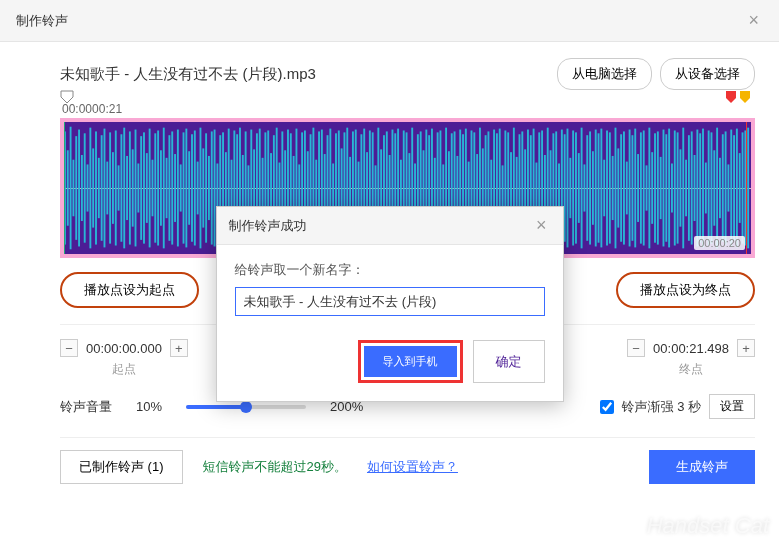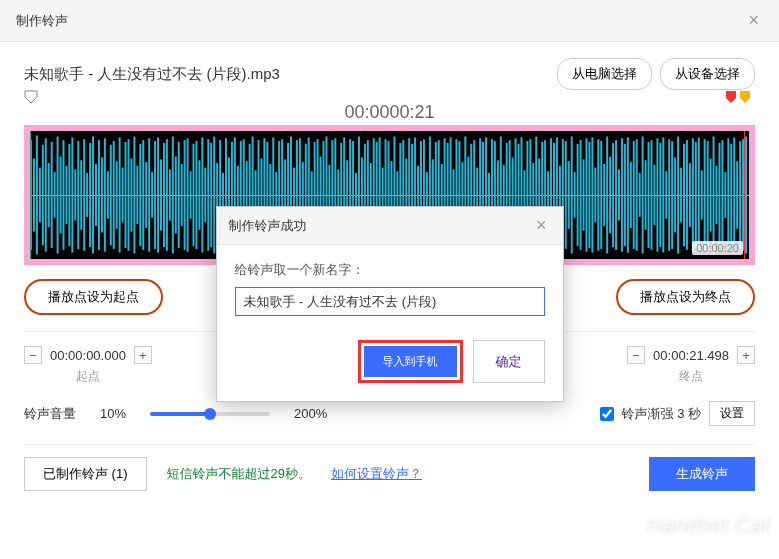--- a/index.html
+++ b/index.html
@@ -1,30 +1,30 @@
 <!DOCTYPE html>
 <html><head>
 <meta charset="utf-8">
 <style>
 * { margin: 0; padding: 0; box-sizing: border-box; }
 body { font-family: "Microsoft YaHei", Arial, sans-serif; font-size: 13px; color: #333; background: #fff; width: 779px; height: 559px; overflow: hidden; position: relative; }
 
 .header { background: #f5f5f5; border-bottom: 1px solid #e5e5e5; padding: 10px 16px; display: flex; justify-content: space-between; align-items: center; }
 .close-btn { color: #999; font-size: 18px; cursor: pointer; padding: 0 4px; }
 
-.content { padding: 16px 24px 10px 24px; }
+.content { padding: 16px 24px 10px 24px; margin-left: 36px; }
 
 .file-row { display: flex; justify-content: space-between; align-items: center; margin-bottom: 12px; }
 .filename { font-size: 15px; color: #333; }
 .src-buttons { display: flex; gap: 8px; }
 .btn { border: 1px solid #ccc; background: #fff; padding: 6px 14px; font-size: 13px; cursor: pointer; border-radius: 14px; }
 
 .waveform-wrap { position: relative; margin: 0 0 14px 0; }
-.timeline-labels { display: flex; justify-content: center; font-size: 18px; color: #666; padding: 0 2px 2px; }
-.wave-box { border: 6px solid #f9a8d4; height: 140px; position: relative; background: #000000; overflow: hidden; padding-left: 40px; }
+.timeline-labels { display: flex; justify-content: flex-start; font-size: 12px; color: #666; padding: 0 2px 2px; }
+.wave-box { border: 4px solid #f9a8d4; height: 140px; position: relative; background: #4c1d95; overflow: hidden; padding-left: 40px; }
 .wave-box svg { position: absolute; inset: 0; width: 100%; height: 100%; }
 .trim-handle { position: absolute; top: -12px; width: 14px; height: 14px; }
 .trim-handle.left { left: 0; }
 .trim-handle svg, .end-marker svg { display:block; }
 .end-markers { position: absolute; top: -12px; right: 4px; display: flex; gap: 2px; }
 .playhead-line { position: absolute; top:0; bottom:0; width: 1px; background: #2a7; left: 0; }
 .end-line { position: absolute; top:0; bottom:0; width: 1px; background: #e33; right: 4px; }
 .counter-badge { position: absolute; right: 6px; bottom: 4px; font-size: 11px; color: #888; background: rgba(255,255,255,0.85); padding: 1px 4px; border-radius: 2px; }
 
 .controls-row { display: flex; justify-content: space-between; margin-bottom: 16px; }

